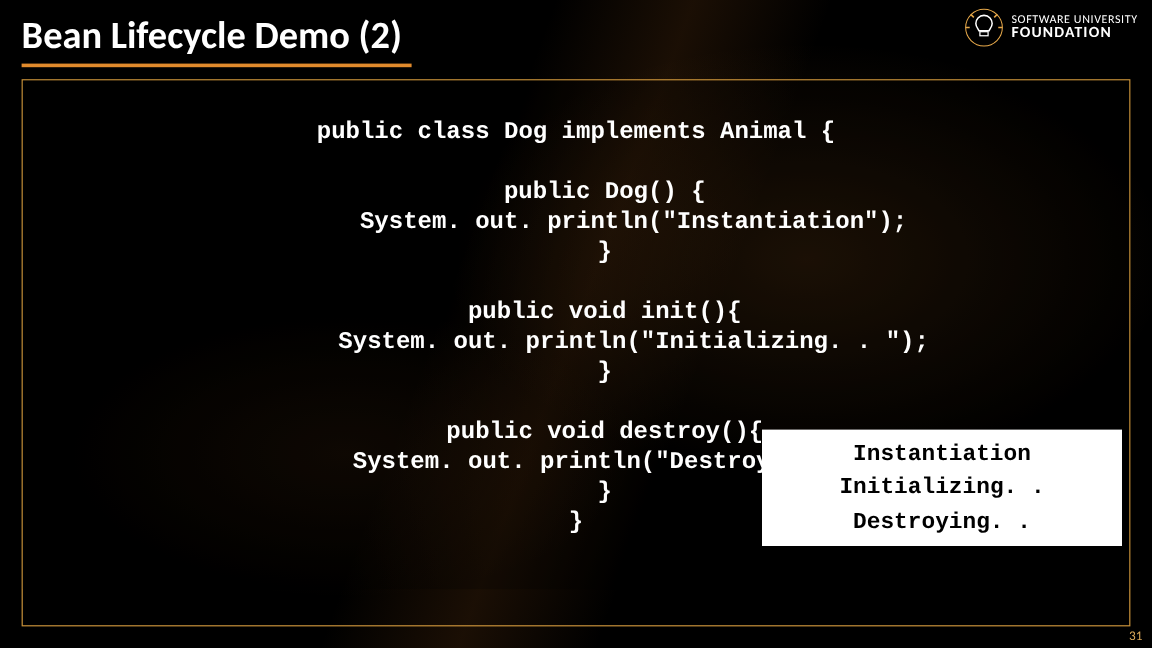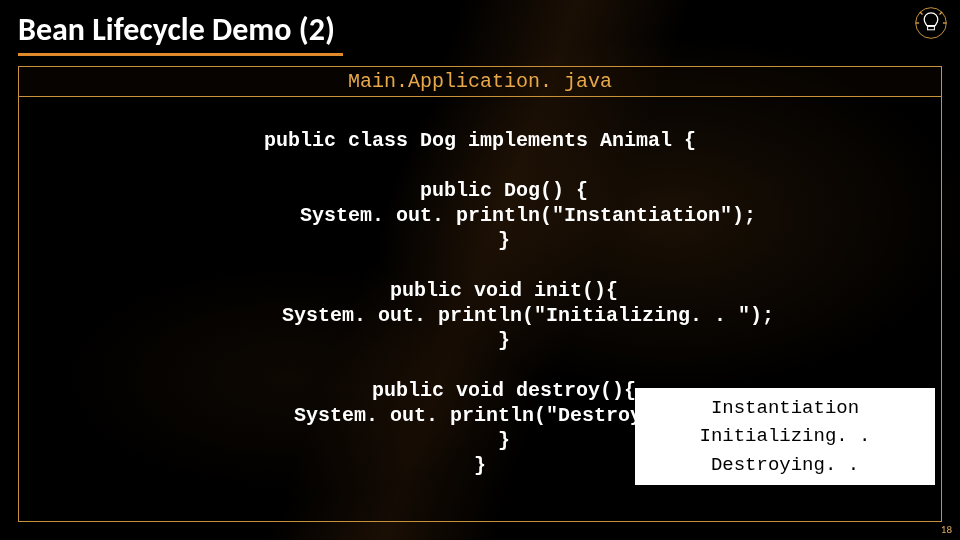--- a/index.html
+++ b/index.html
@@ -82,21 +82,21 @@
   }
   .output-box {
     position: absolute;
     right: 6px;
     bottom: 36px;
     width: 300px;
     background: #fff;
     color: #000;
     font-family: Consolas, "Courier New", monospace;
     font-size: 19px;
-    font-weight: 400;
+    font-weight: 700;
     padding: 6px 10px;
     line-height: 1.5;
     white-space: pre;
   }
   .page-num {
     position: absolute;
     right: 8px;
     bottom: 4px;
     color: #d9a85a;
     font-size: 11px;
@@ -114,24 +114,27 @@
     <svg viewBox="0 0 40 40" width="34" height="34">
       <circle cx="20" cy="20" r="18" fill="none" stroke="#e6a84a" stroke-width="1"></circle>
       <path d="M20 8 c-5 0 -8 4 -8 8 c0 3 2 5 3 7 h10 c1 -2 3 -4 3 -7 c0 -4 -3 -8 -8 -8 z" fill="none" stroke="#fff" stroke-width="1.5"></path>
       <rect x="16" y="24" width="8" height="4" fill="none" stroke="#fff" stroke-width="1.2"></rect>
       <line x1="6" y1="20" x2="2" y2="20" stroke="#e6a84a" stroke-width="1.5"></line>
       <line x1="34" y1="20" x2="38" y2="20" stroke="#e6a84a" stroke-width="1.5"></line>
       <line x1="10" y1="10" x2="7" y2="7" stroke="#e6a84a" stroke-width="1.5"></line>
       <line x1="30" y1="10" x2="33" y2="7" stroke="#e6a84a" stroke-width="1.5"></line>
     </svg>
   </div>
+  <div class="logo-text">
+    <div class="l1">SOFTWARE UNIVERSITY</div>
+    <div class="l2">FOUNDATION</div>
+  </div>
 </div>
 
 <div class="codebox">
-  <div class="codebox-header">Main.Application. java</div>
   <div class="codebox-body">
 <span>public class Dog implements Animal {
 
     public Dog() {
         System. out. println("Instantiation");
     }
 
     public void init(){
         System. out. println("Initializing. . ");
     }
@@ -139,13 +142,13 @@
     public void destroy(){
         System. out. println("Destroying. . ");
     }
 }</span>
     <div class="output-box">Instantiation
 Initializing. .
 Destroying. .</div>
   </div>
 </div>
 
-<div class="page-num">18</div>
+<div class="page-num">31</div>
 
 </body></html>

